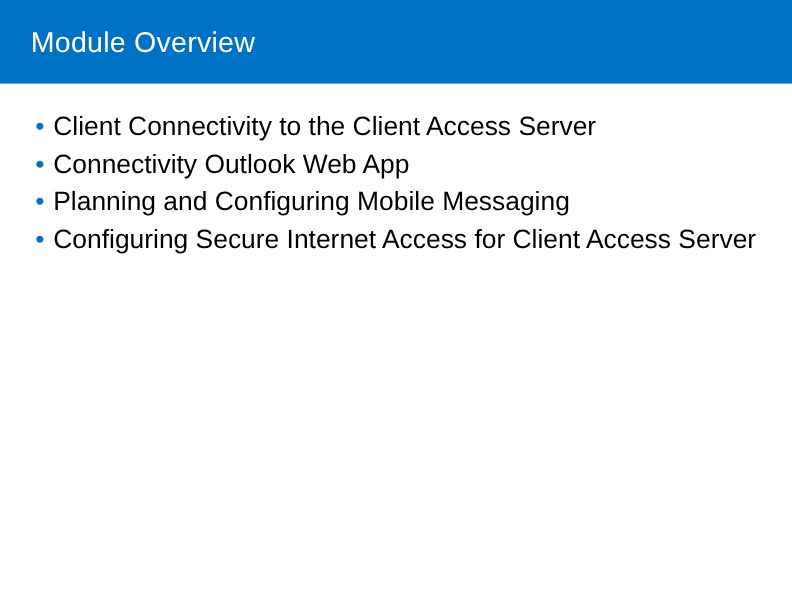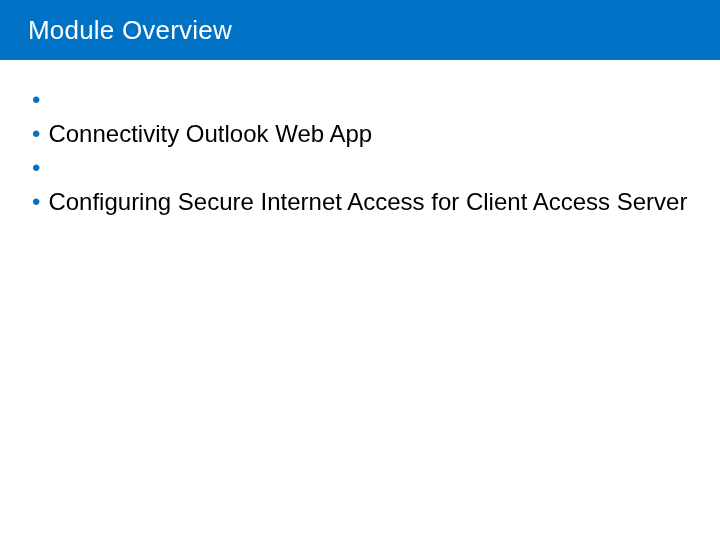--- a/index.html
+++ b/index.html
@@ -9,21 +9,21 @@
     }
     body {
       width: 720px;
       height: 540px;
       background: #ffffff;
       font-family: "Segoe UI", "Segoe UI Light", Arial, sans-serif;
       overflow: hidden;
     }
     .header {
       background: #0072c6;
-      height: 60px;
+      height: 76px;
       display: flex;
       align-items: center;
       padding-left: 28px;
     }
     .header-title {
       color: #ffffff;
       font-size: 26px;
       font-weight: 300;
       letter-spacing: 0.2px;
     }
@@ -52,25 +52,27 @@
 </head>
 <body>
 
 <div class="header">
   <div class="header-title">Module Overview</div>
 </div>
 
 <div class="content">
   <div class="bullet-item">
     <span class="bullet">•</span>
+    <span class="bullet-text">Client Connectivity to the Client Access Server</span>
   </div>
   <div class="bullet-item">
     <span class="bullet">•</span>
     <span class="bullet-text">Connectivity Outlook Web App</span>
   </div>
   <div class="bullet-item">
     <span class="bullet">•</span>
+    <span class="bullet-text">Planning and Configuring Mobile Messaging</span>
   </div>
   <div class="bullet-item">
     <span class="bullet">•</span>
     <span class="bullet-text">Configuring Secure Internet Access for Client Access Server</span>
   </div>
 </div>
 
 </body></html>

